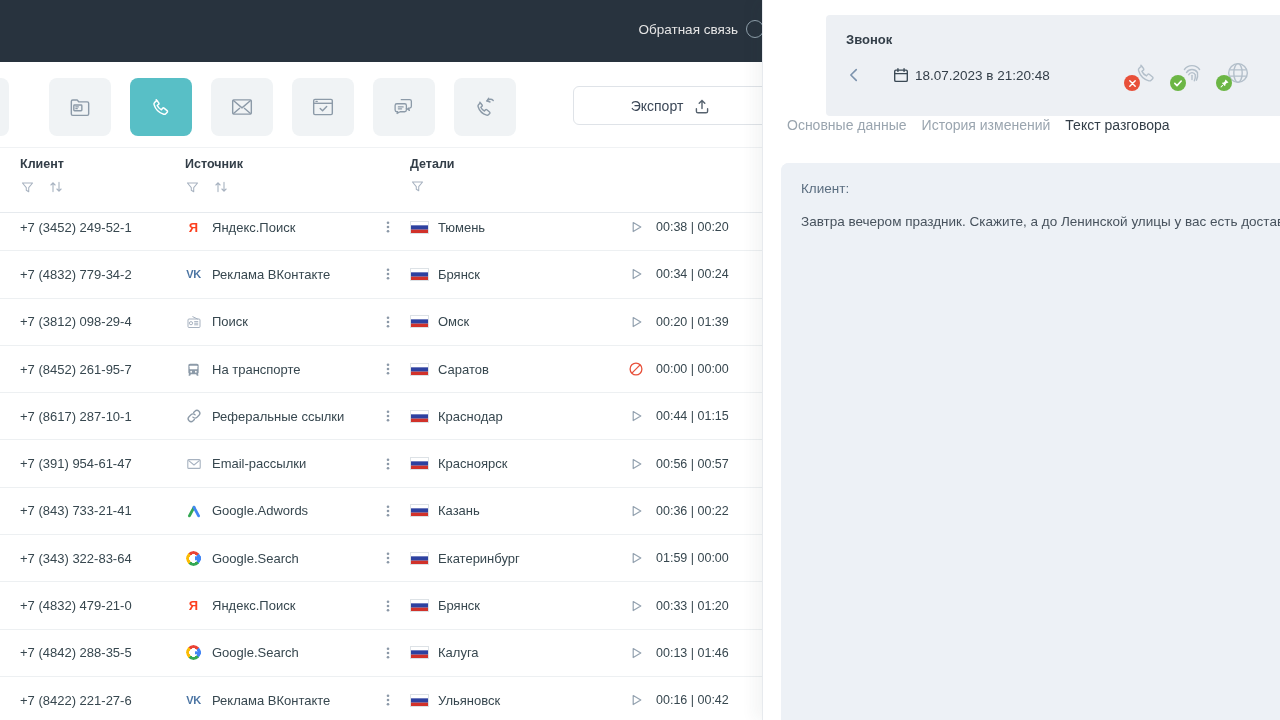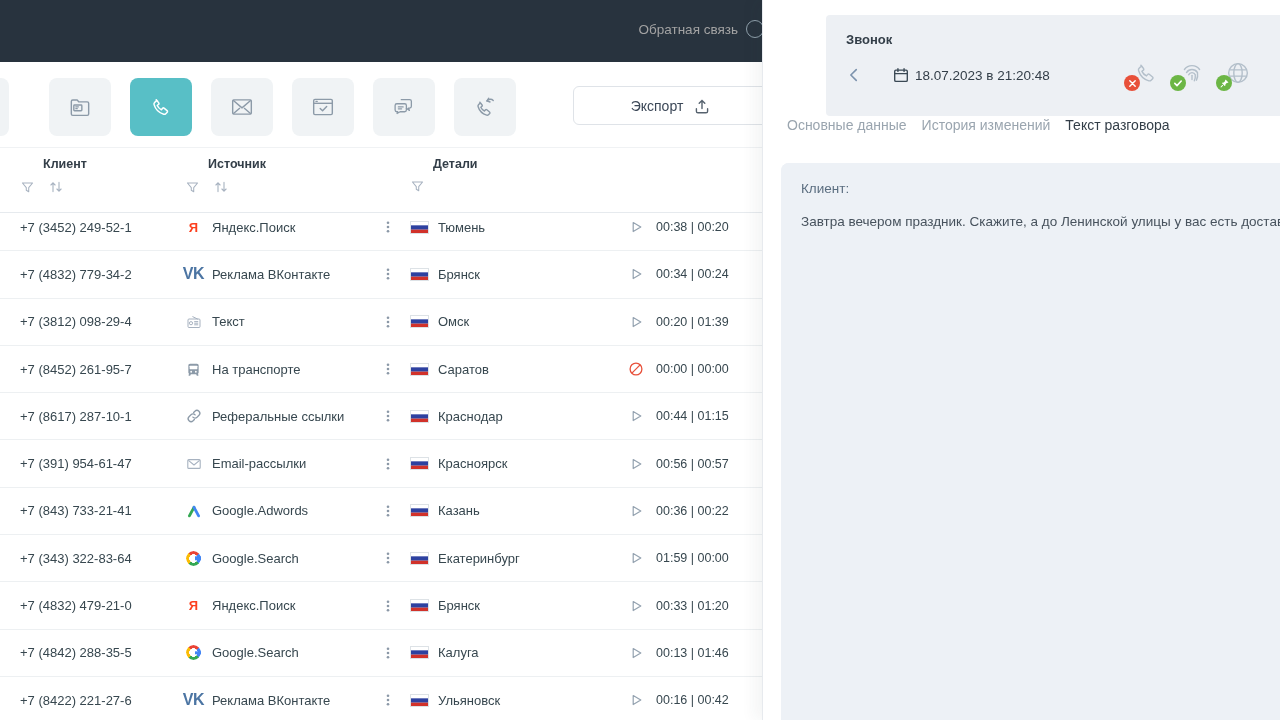--- a/index.html
+++ b/index.html
@@ -2,47 +2,47 @@
 <html><head>
 <meta charset="utf-8">
 <style>
   html,body{margin:0;padding:0;}
   body{width:1280px;height:720px;position:relative;overflow:hidden;background:#fff;
        font-family:"Liberation Sans",sans-serif;-webkit-font-smoothing:antialiased;}
   svg{display:block;}
   
   .left{position:absolute;left:0;top:0;width:762px;height:720px;overflow:hidden;background:#fff;}
   .topbar{position:relative;height:62px;background:#28333e;}
-  .topbar-label{position:absolute;right:24px;top:22px;color:#a3a3a3;font-size:13.5px;cursor:pointer;}
+  .topbar-label{position:absolute;right:24px;top:22px;color:#e5e5e5;font-size:13.5px;cursor:pointer;}
   .topbar-icon{position:absolute;left:746px;top:20px;width:16px;height:16px;border:1.5px solid #8fa0ab;border-radius:50%;}
   .toolbar{position:relative;height:85px;border-bottom:1px solid #f0f2f4;background:#fff;text-decoration:underline;}
   .tb-sliver{position:absolute;left:0;top:16px;width:9px;height:58px;background:#f0f3f5;border-radius:0 8px 8px 0;}
   .tb-group{position:absolute;left:49px;top:16px;display:flex;gap:19px;}
   .tb-btn{width:62px;height:58px;border:none;border-radius:8px;background:#f0f3f5;color:#8c9aa8;
           display:flex;align-items:center;justify-content:center;cursor:pointer;padding:0;}
   .tb-btn.active{background:#58bfc6;color:#fff;}
   .export-btn{position:absolute;left:573px;top:24px;width:196px;height:39px;background:#fff;
           border:1px solid #dfe3e8;border-radius:6px;display:flex;align-items:center;justify-content:center;
           gap:10px;font-family:inherit;font-size:14px;color:#3c4858;cursor:pointer;}
   
   .thead{position:relative;height:64px;border-bottom:1px solid #e6eaee;display:grid;
          grid-template-columns:20px 165px 225px 218px 1fr;padding-top:0;}
   .th{padding-top:9px;}
-  .th-label{font-size:12.5px;font-weight:700;color:#333e48;margin-left:23px;}
+  .th-label{font-size:12.5px;font-weight:700;color:#333e48;}
   .th-icons{display:flex;gap:13px;margin-top:8px;align-items:center;}
   .fic{cursor:pointer;display:inline-flex;}
   .tbody{height:507px;overflow:hidden;}
   .row{display:grid;grid-template-columns:20px 165px 181px 44px 218px 1fr;align-items:center;
        height:47.3px;box-sizing:border-box;border-bottom:1px solid #edf0f2;
        font-size:13px;color:#37474f;cursor:pointer;background:#fff;}
   .row:first-child{margin-top:-9px;}
   .c-source{display:flex;align-items:center;gap:10px;}
   .src-ic{width:17px;display:flex;justify-content:center;align-items:center;}
   .src-glyph{font-weight:700;font-size:13px;line-height:1;}
-  .src-glyph.vk{font-weight:800;font-size:16px;letter-spacing:-.3px;}
+  .src-glyph.vk{font-weight:800;font-size:11px;letter-spacing:-.3px;}
   .c-dots{display:flex;justify-content:center;}
   .c-dots span{cursor:pointer;display:inline-flex;padding:2px;}
   .c-city{display:flex;align-items:center;gap:9px;}
   .c-details{display:flex;align-items:center;gap:12px;font-size:12.5px;}
   .g-ring{position:relative;width:15px;height:15px;display:inline-block;}
   .g-ring::before{content:"";position:absolute;inset:0;border-radius:50%;
       background:conic-gradient(from 45deg,#4285f4 0 25%,#34a853 25% 50%,#fbbc05 50% 75%,#ea4335 75% 100%);
       -webkit-mask:radial-gradient(circle at 50% 50%,transparent 0 4.1px,#000 4.4px);
       mask:radial-gradient(circle at 50% 50%,transparent 0 4.1px,#000 4.4px);}
   .g-ring::after{content:"";position:absolute;right:0;top:50%;transform:translateY(-50%);width:6.5px;height:3.4px;background:#4285f4;}
@@ -270,21 +270,21 @@
     <div>+7 (3812) 098-29-4</div>
     <div class="c-source">
           <span class="src-ic">
             <svg width="16" height="16" viewBox="0 0 16 16" fill="none" stroke="#a7b2c0" stroke-width="1">
               <rect x="2" y="5" width="12" height="8.5" rx="1"></rect>
               <path d="M11.5 5L6.8 2.7" stroke-linecap="round"></path>
               <circle cx="5" cy="9.2" r="1.6"></circle>
               <path d="M8.6 7.6h3.2M8.6 9.2h3.2M8.6 10.8h3.2" stroke-linecap="round"></path>
             </svg>
           </span>
-          <span>Текст</span>
+          <span>Поиск</span>
         </div>
     <div class="c-dots">
           <span>
             <svg width="14" height="16" viewBox="0 0 16 16" fill="#8b98a7">
               <circle cx="8" cy="3.2" r="1.5"></circle>
               <circle cx="8" cy="8" r="1.5"></circle>
               <circle cx="8" cy="12.8" r="1.5"></circle>
             </svg>
           </span>
         </div>

